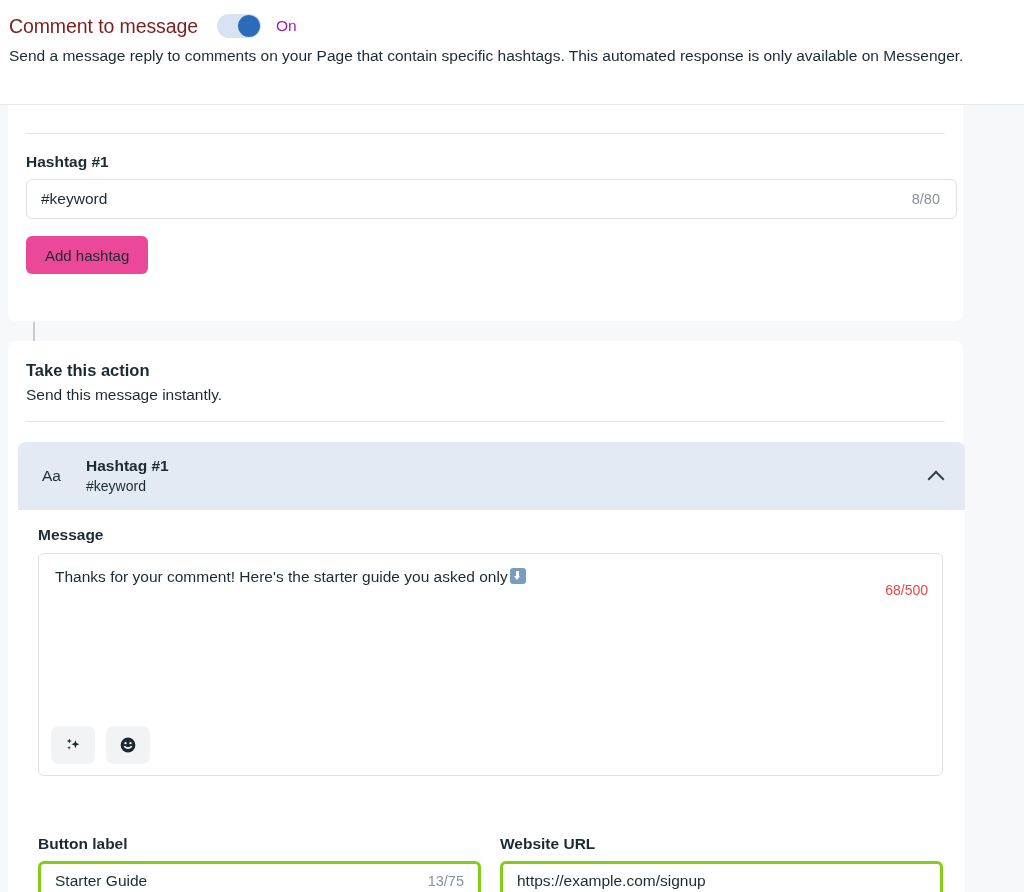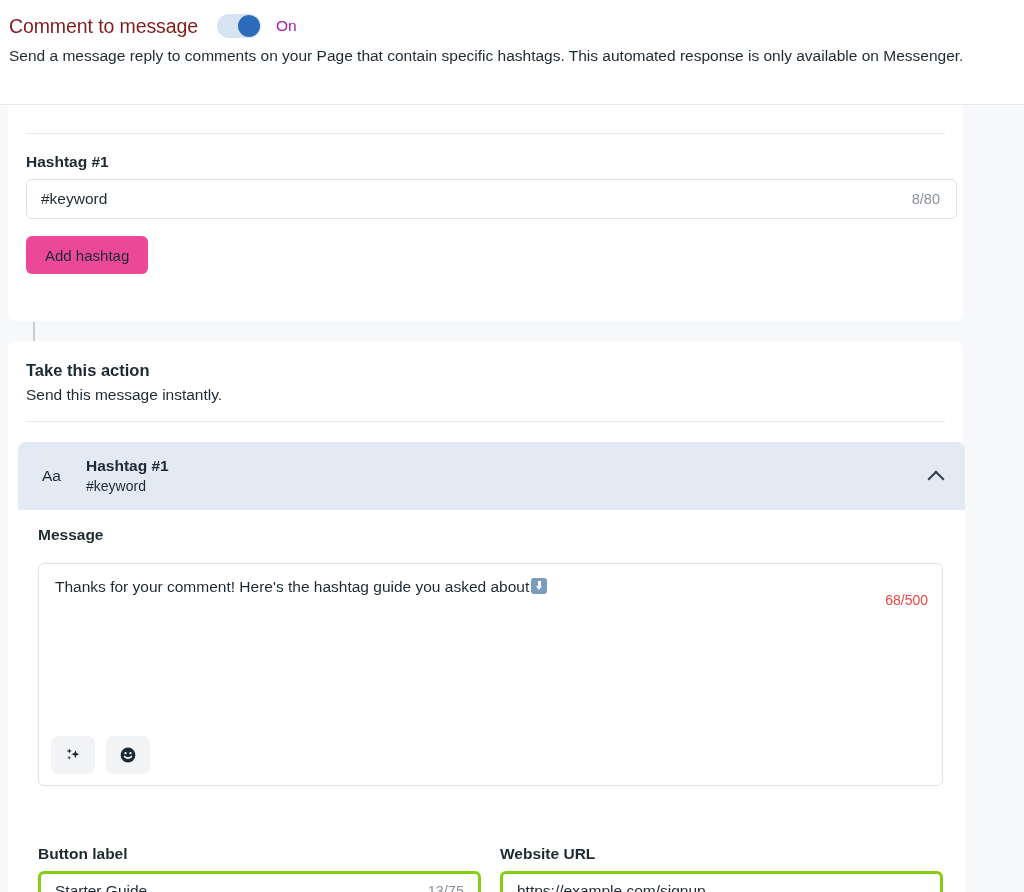--- a/index.html
+++ b/index.html
@@ -247,21 +247,21 @@
   .acc-body {
     background: #ffffff;
     padding: 16px 20px 0 20px;
     position: relative;
   }
 
   .msg-label {
     font-size: 15.5px;
     font-weight: bold;
     color: #1c2b33;
-    margin-bottom: 19px;
+    margin-bottom: 9px;
   }
 
   .msg-box {
     position: relative;
     width: 905px;
     height: 223px;
     border: 1px solid #dfe1e6;
     border-radius: 6px;
     background: #ffffff;
   }
@@ -419,21 +419,21 @@
             <div class="acc-sub">#keyword</div>
           </div>
           <div class="chev"></div>
         </div>
 
         <div class="acc-body">
 
           <div class="msg-label">Message</div>
 
           <div class="msg-box">
-            <div class="msg-text"><span>Thanks for your comment! Here's the hashtag guide you asked about</span><span class="emoji-inline"></span></div>
+            <div class="msg-text"><span>Thanks for your comment! Here's the starter guide you asked only</span><span class="emoji-inline"></span></div>
             <div class="msg-counter">68/500</div>
 
             <div class="tool-row">
               <button class="tool-btn">
                 <svg width="20" height="20" viewBox="0 0 20 20">
                   <path d="M12.4 5.2 L13.5 8.1 L16.4 9.2 L13.5 10.3 L12.4 13.2 L11.3 10.3 L8.4 9.2 L11.3 8.1 Z" fill="#1c2b33"></path>
                   <path d="M6.3 3.4 L7.0 5.3 L8.9 6.0 L7.0 6.7 L6.3 8.6 L5.6 6.7 L3.7 6.0 L5.6 5.3 Z" fill="#1c2b33"></path>
                   <path d="M6.1 10.9 L6.6 12.3 L8.0 12.8 L6.6 13.3 L6.1 14.7 L5.6 13.3 L4.2 12.8 L5.6 12.3 Z" fill="#1c2b33"></path>
                 </svg>
               </button>

